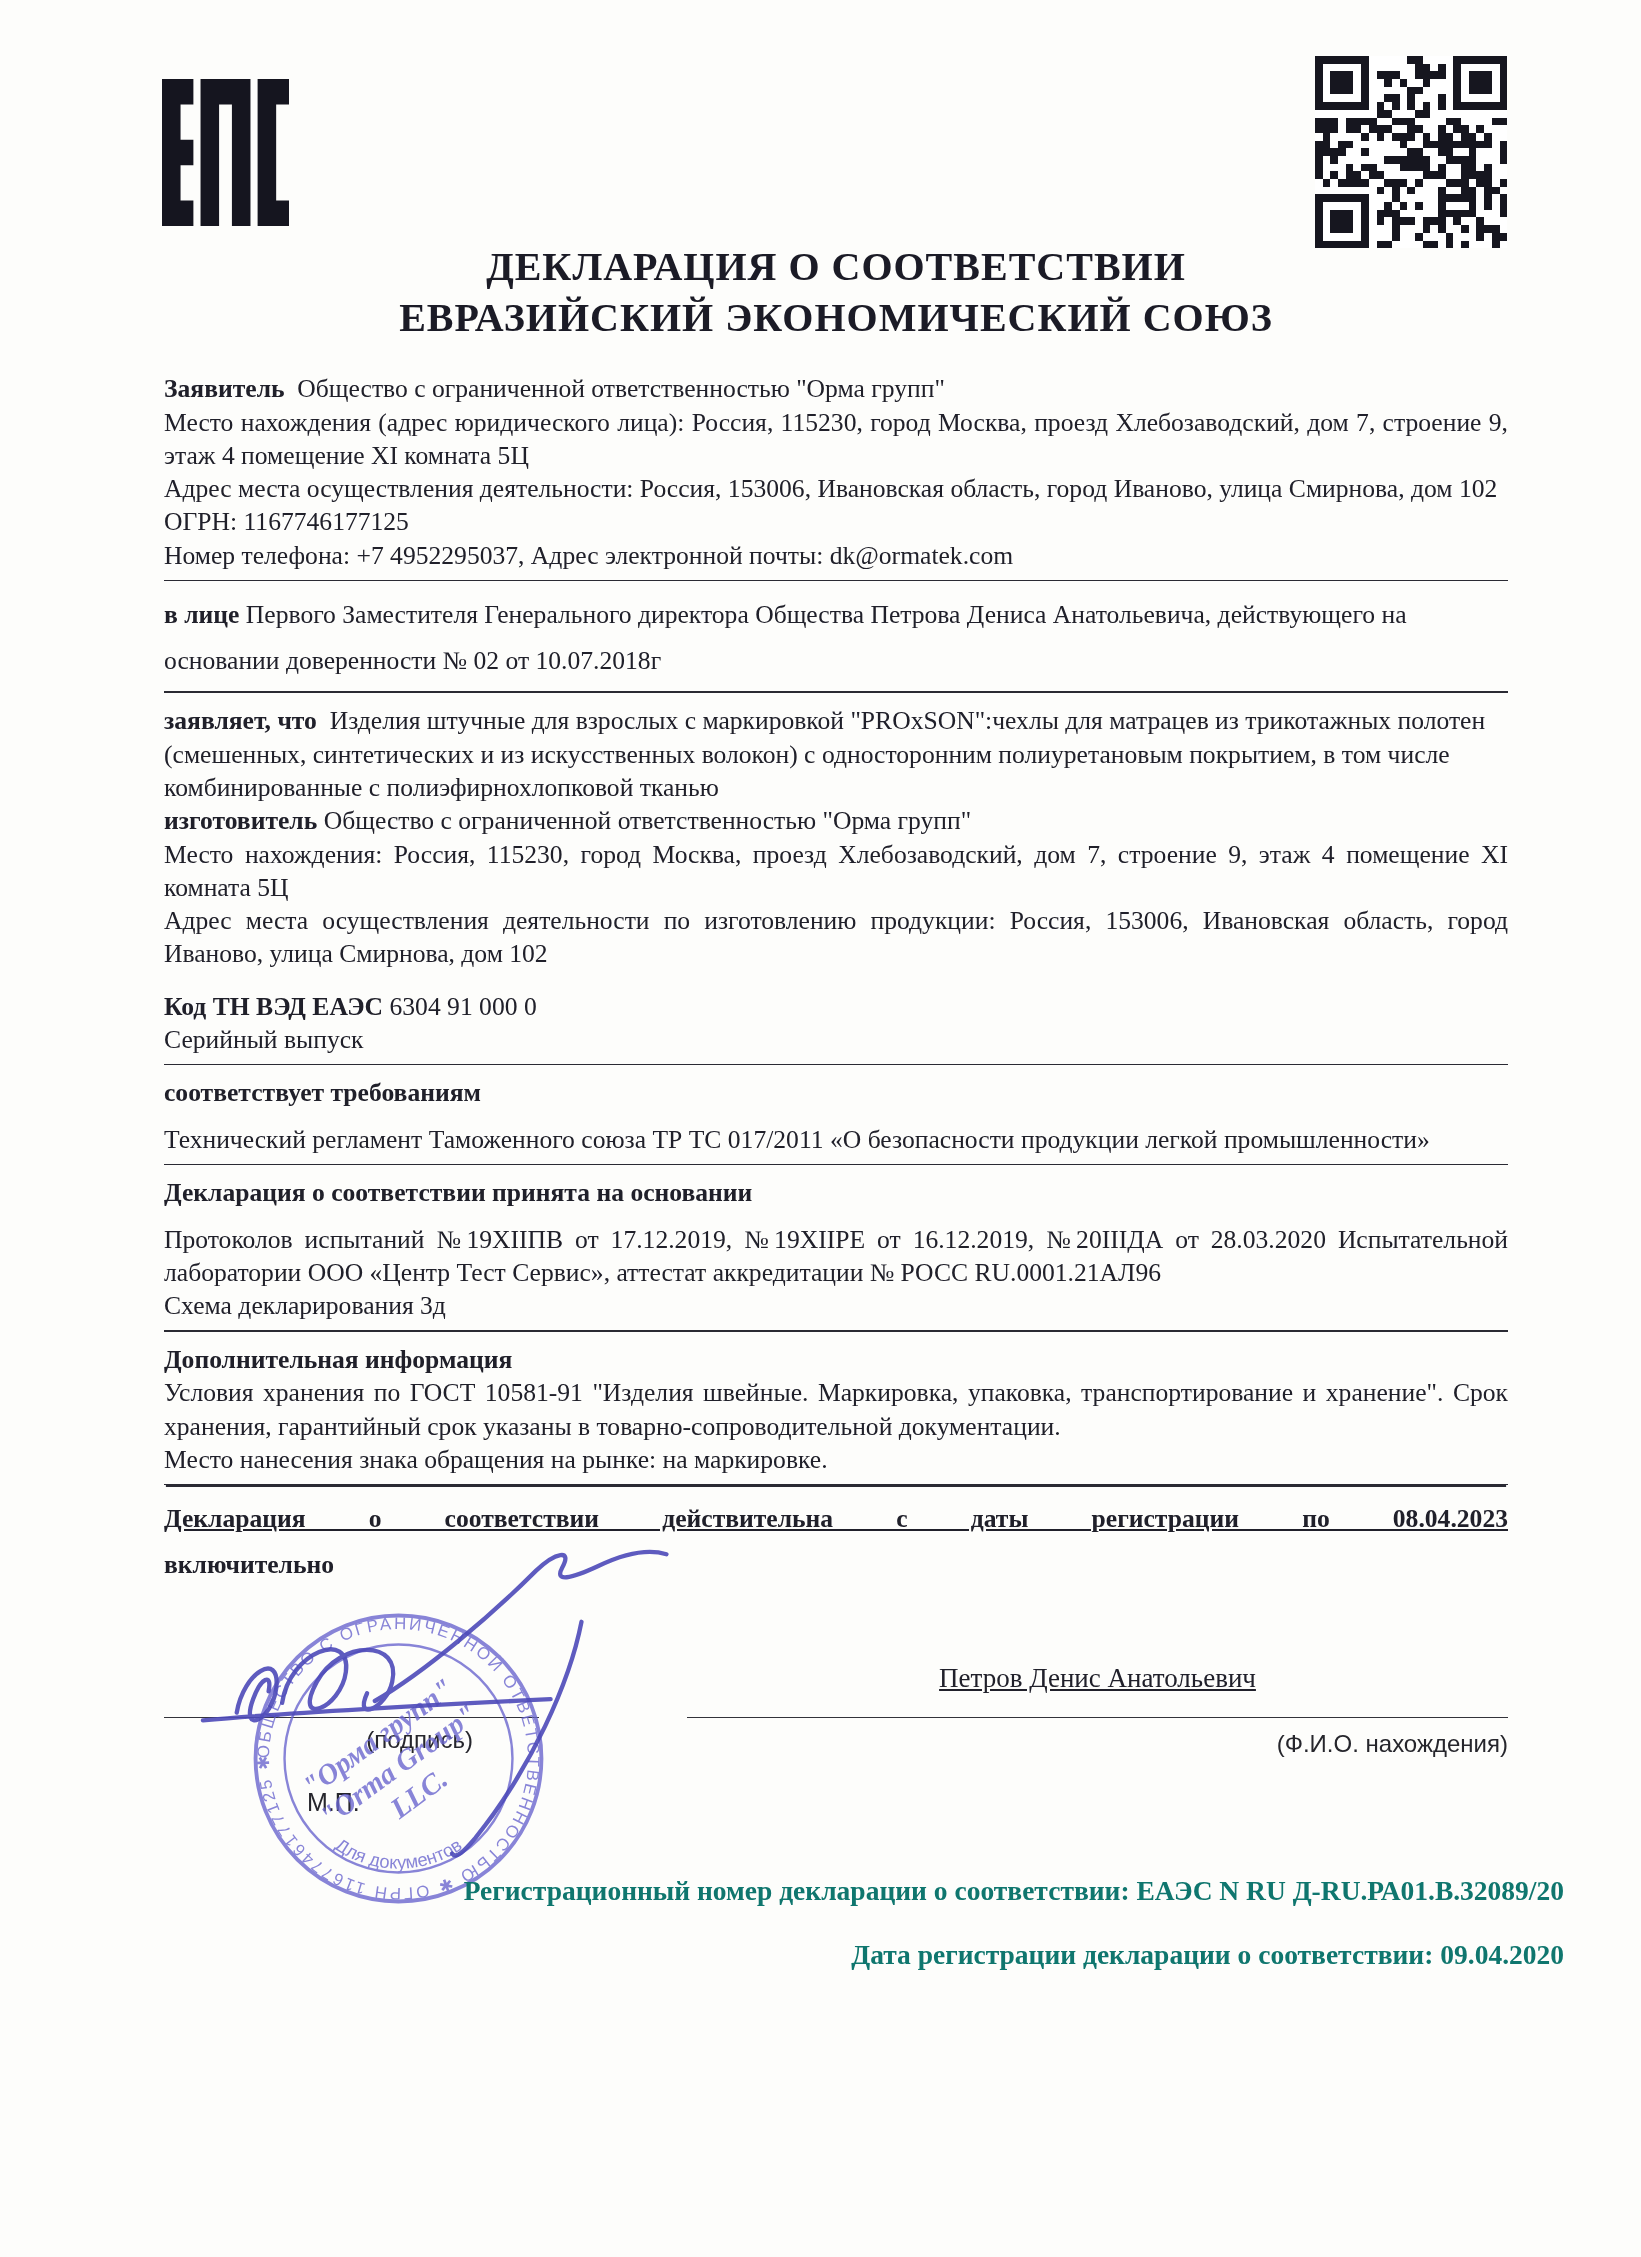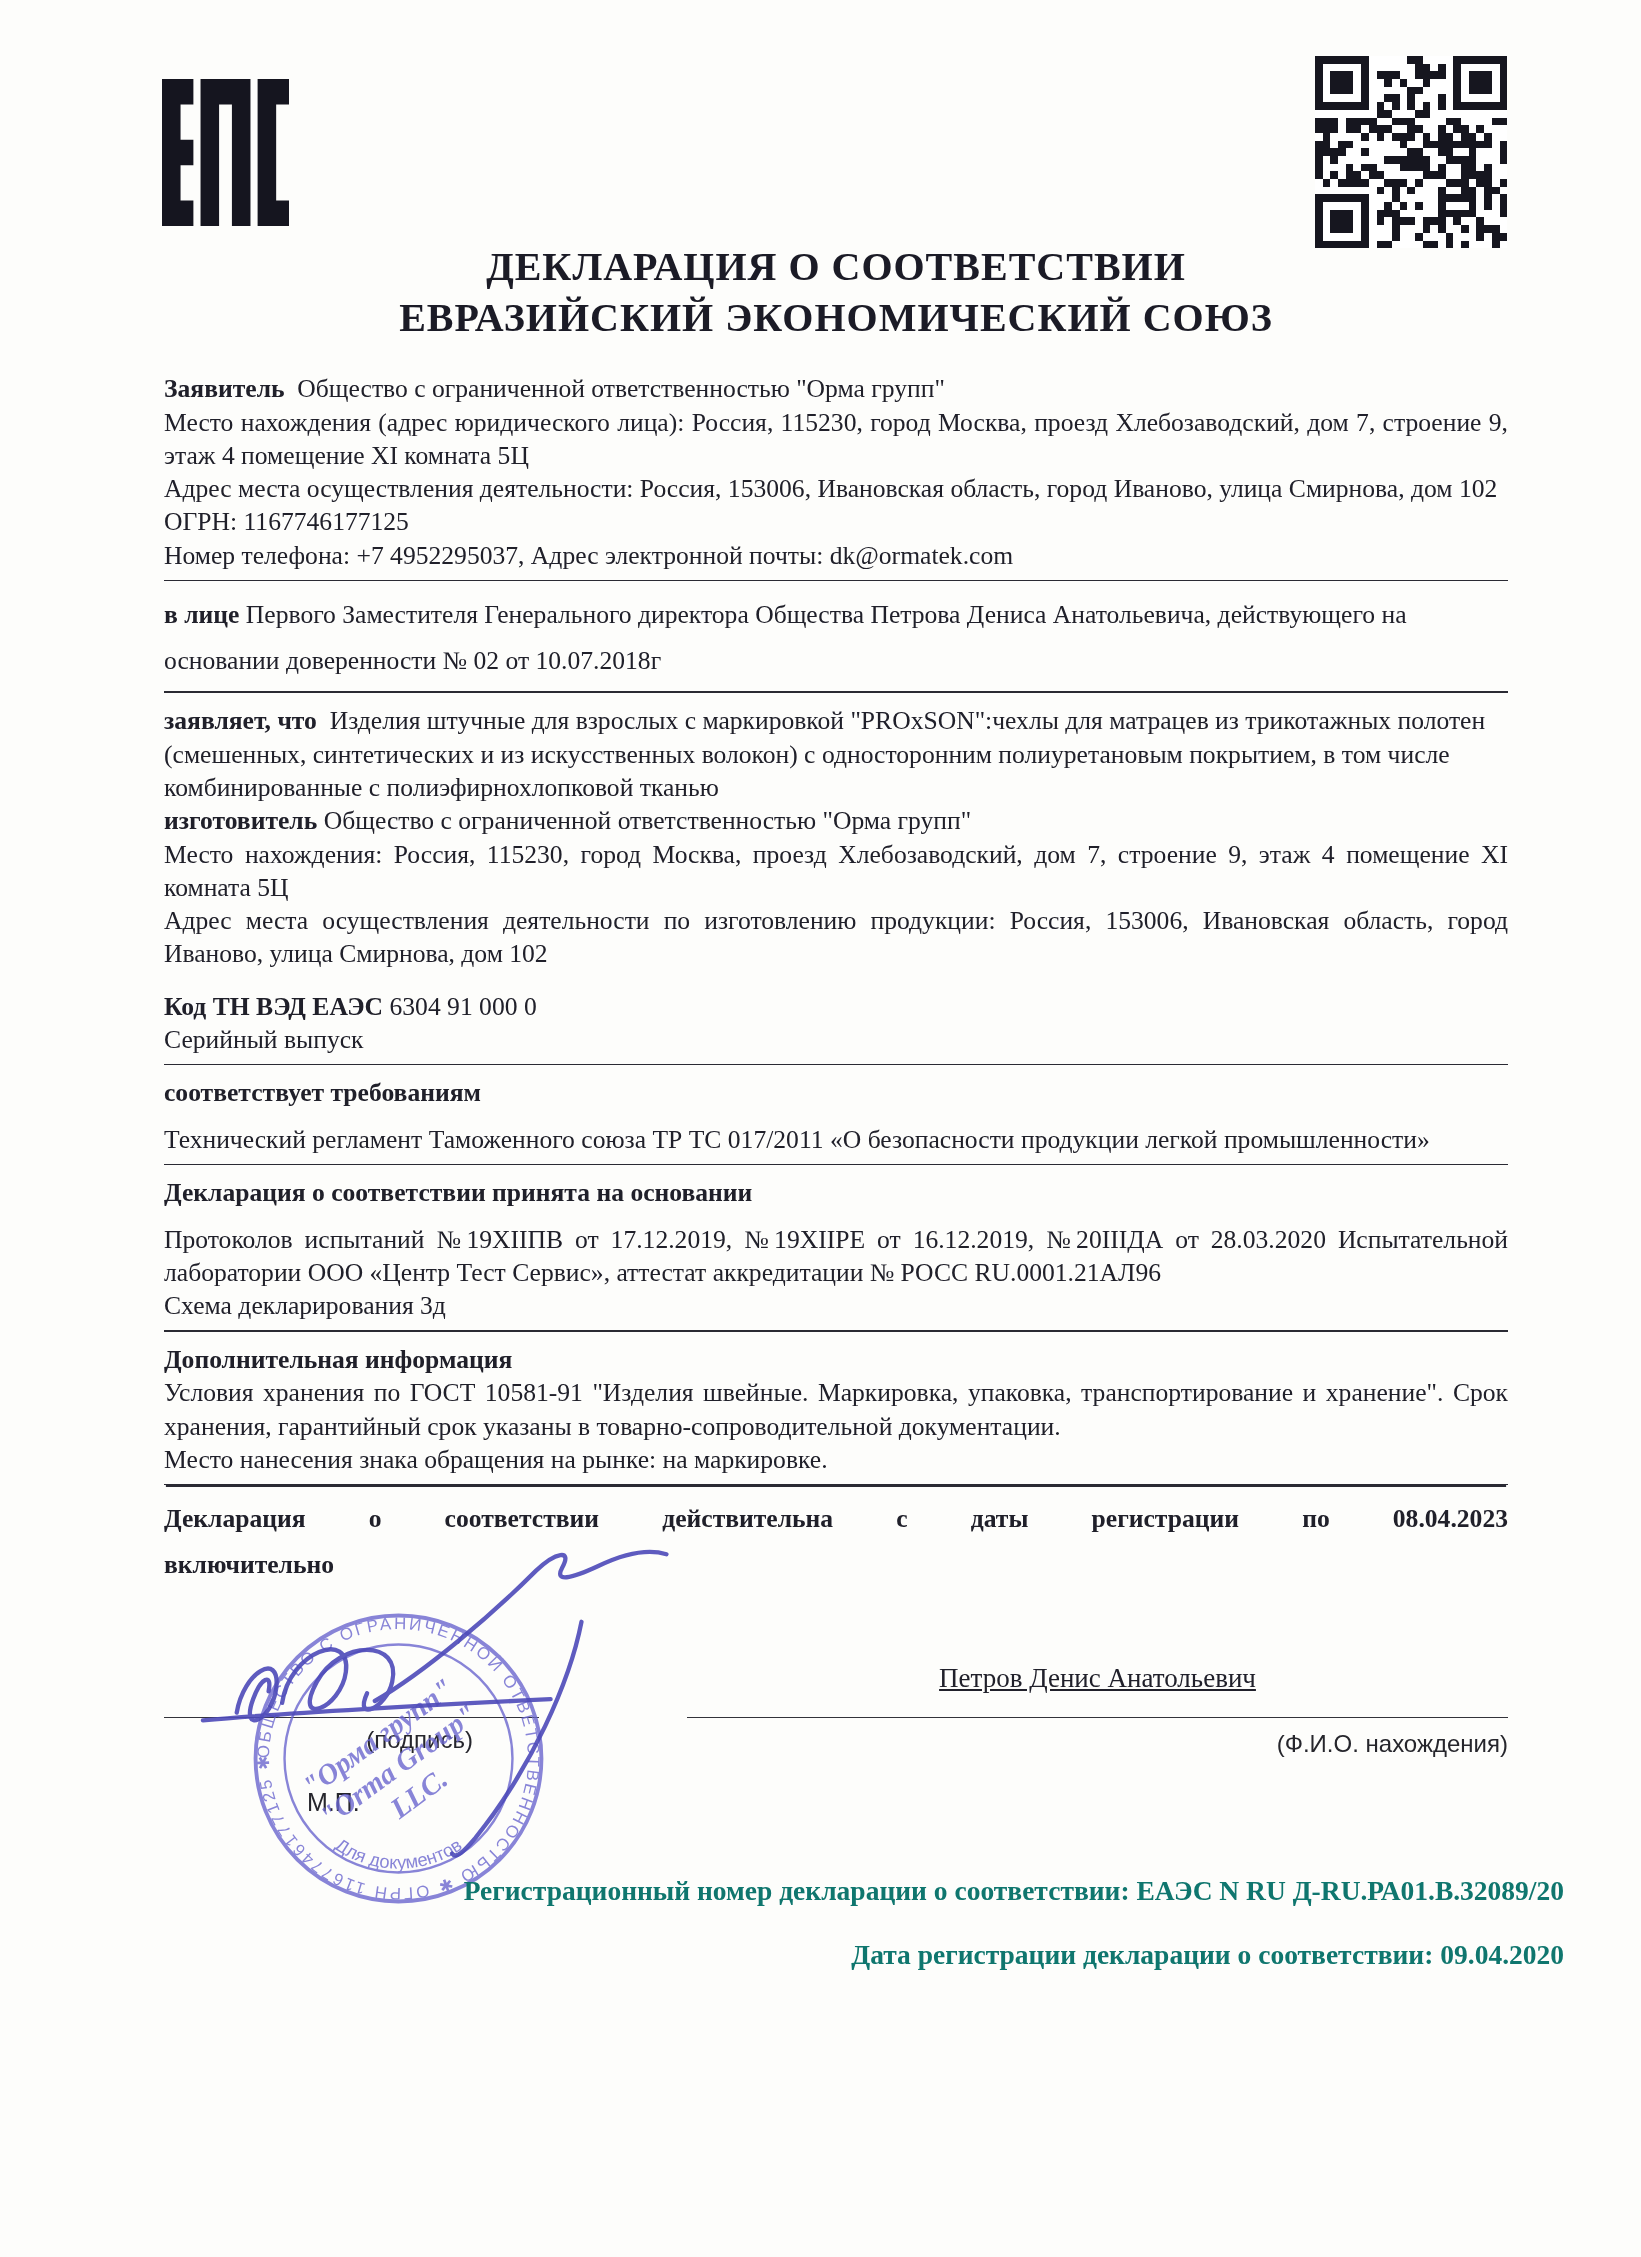--- a/index.html
+++ b/index.html
@@ -23,21 +23,21 @@
     letter-spacing:1px;
     color:#1b1b26;
   }
   .body-text{font-size:25.6px;line-height:1.3;}
   .sec{padding-bottom:7.7px;margin-bottom:11px;}
   .rule2{border-bottom:1.9px solid #2a2a33;}
   .rule3{border-bottom:2.9px solid #2a2a33;}
   .ruledbl{border-bottom:1.9px solid #2a2a33;box-shadow:0 3.9px 0 -1.9px #2a2a33;}
   .b{font-weight:bold;}
   .jst{text-align:justify;}
-  .jst-full{text-align:justify;text-align-last:justify;}
+  .jst-full{text-align:justify;text-align-last:justify;text-decoration:underline;}
   .sp-loose{line-height:1.8;}
   .sec-applicant{margin-top:29px;}
   .gap-top{margin-top:13.5px;}
   .gap-top-lg{margin-top:19.3px;}
 
   
   .eac-logo{position:absolute;left:162px;top:79px;}
   .qr{
     position:absolute;left:1315px;top:56px;
     display:grid;

